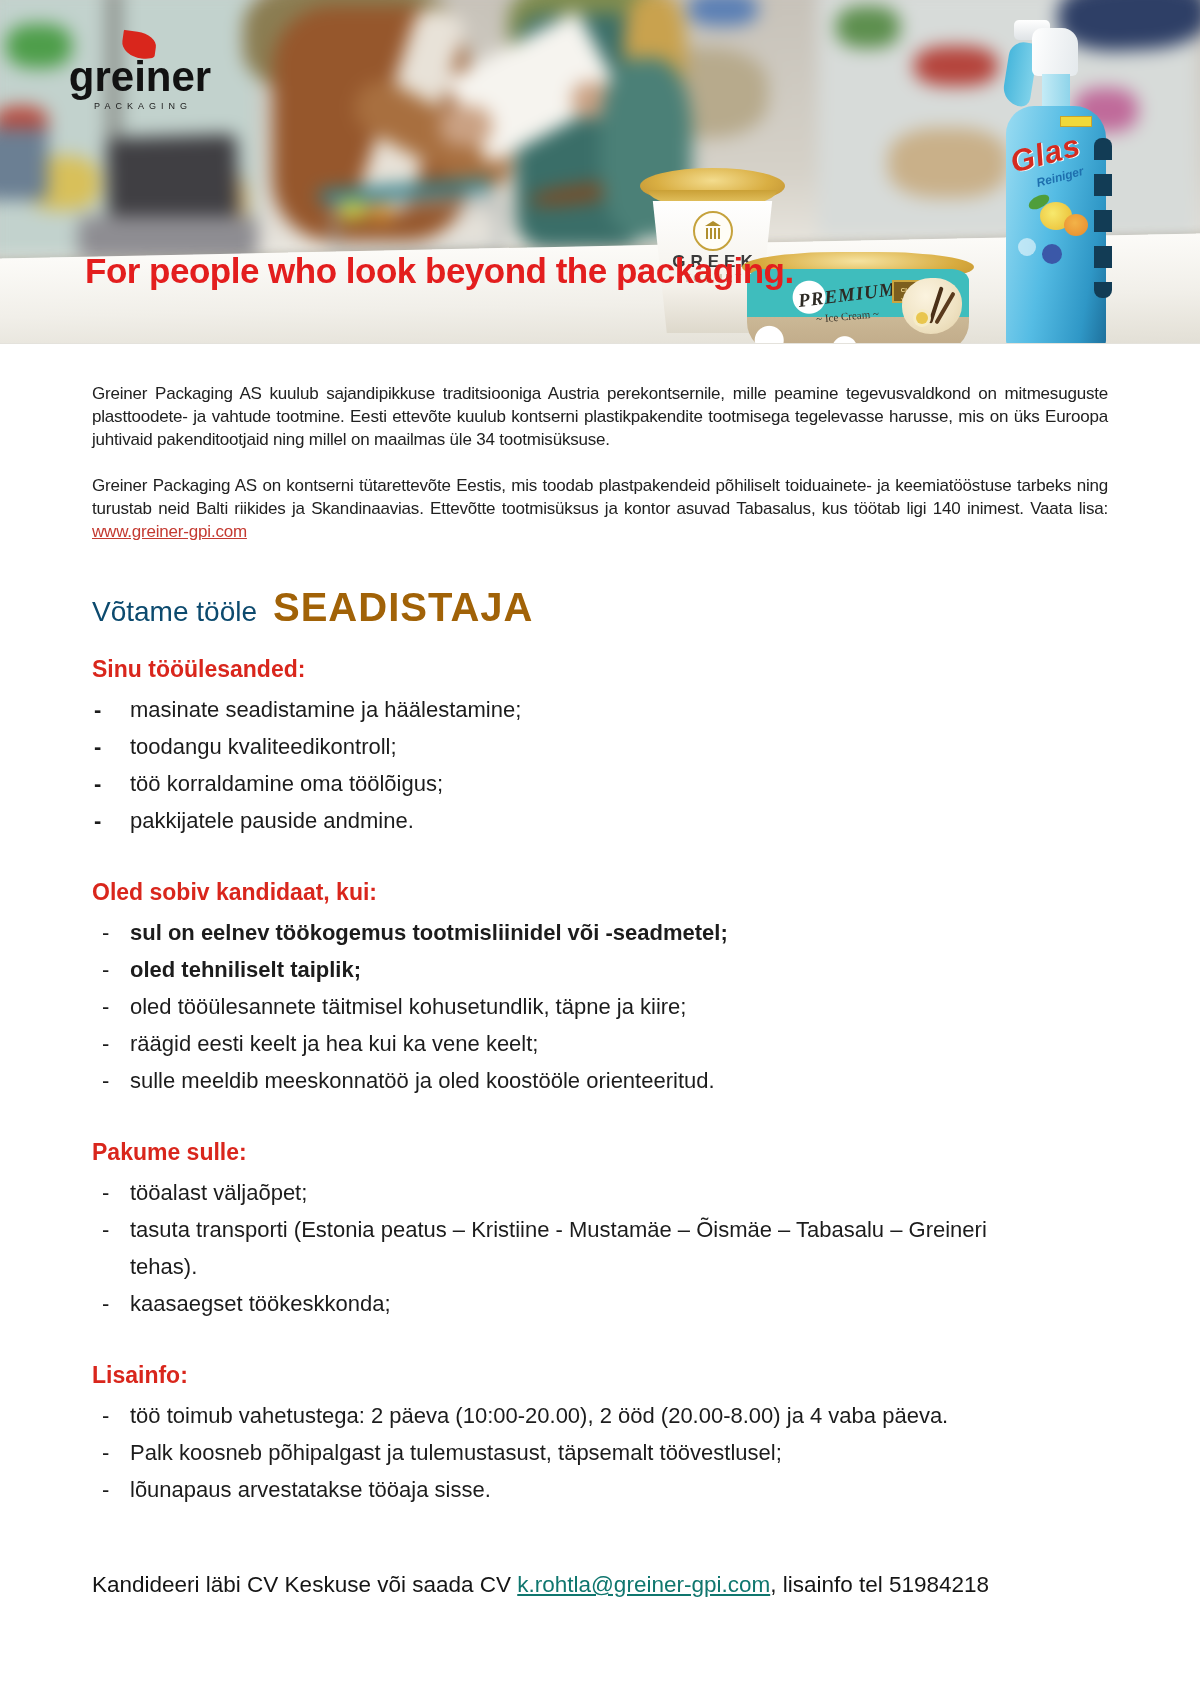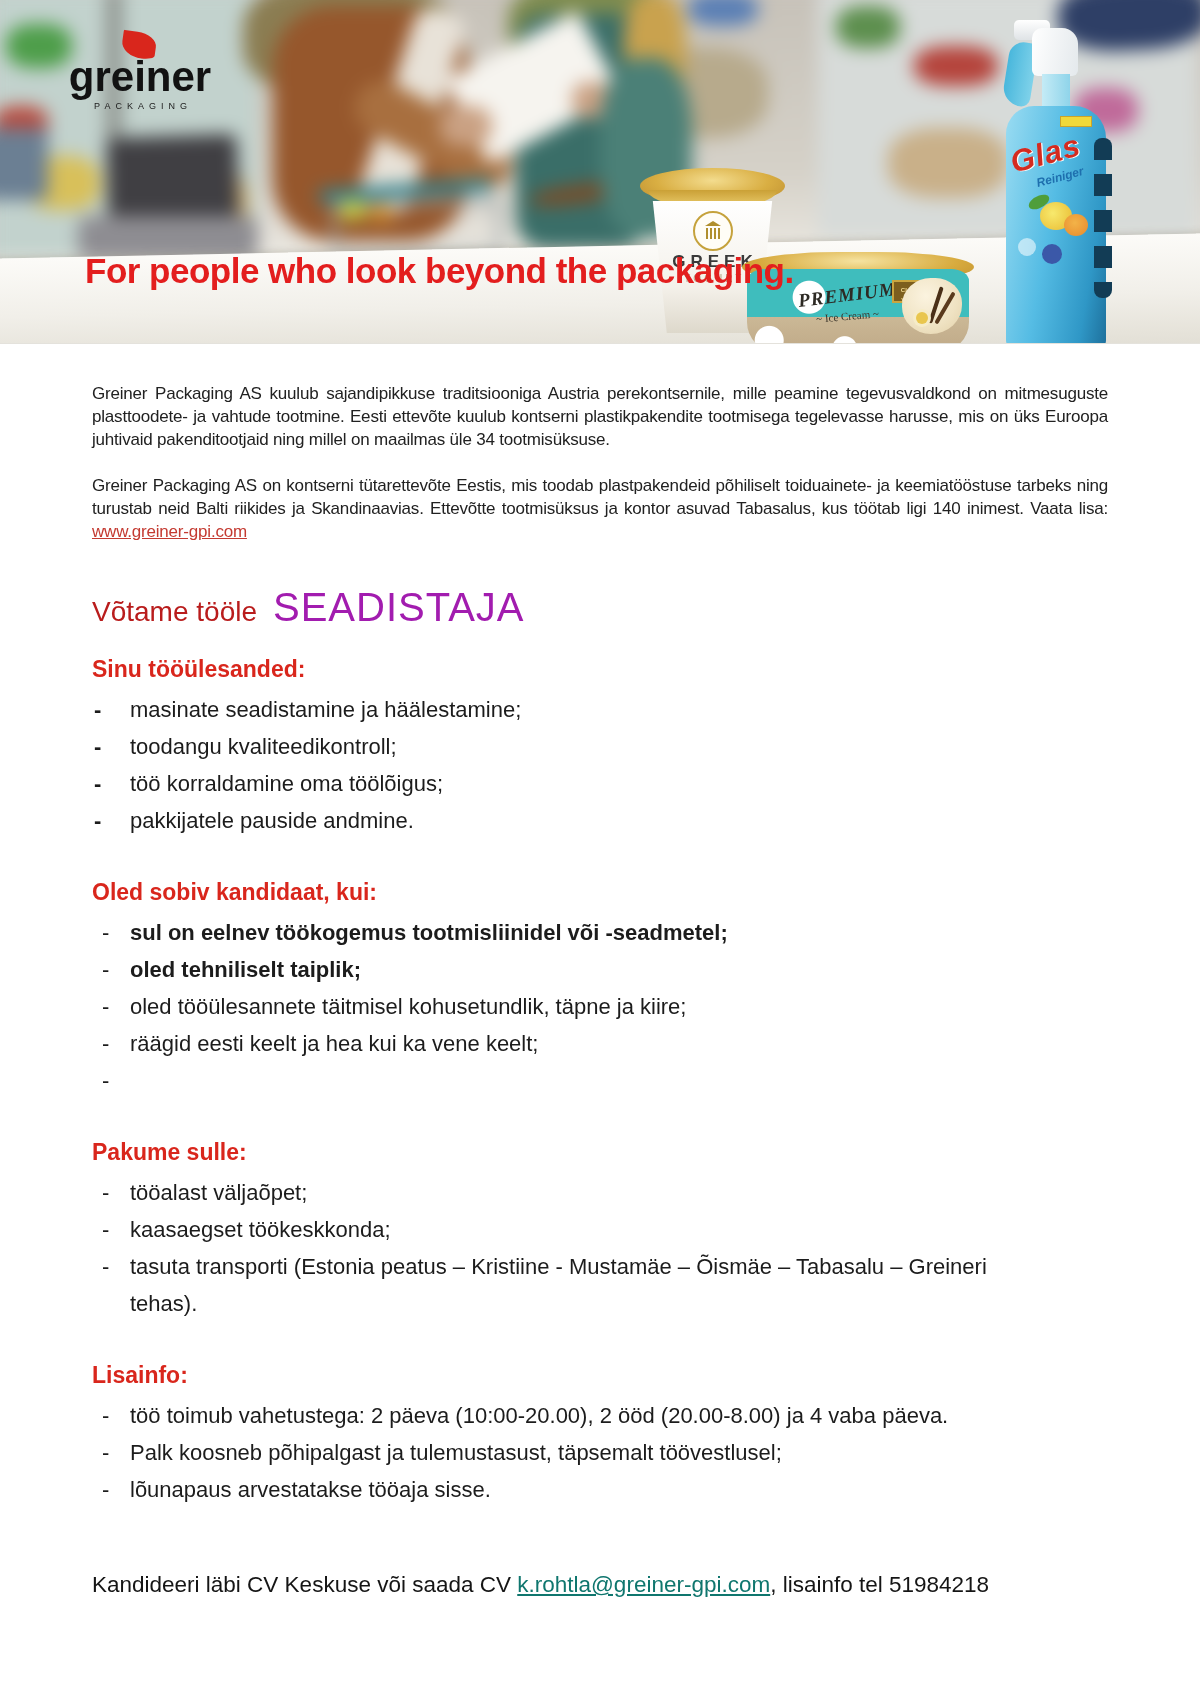--- a/index.html
+++ b/index.html
@@ -130,22 +130,22 @@
 
   
   .content{padding:0 92px;margin-top:36px;}
   .intro{width:1016px;text-align:justify;font-size:17px;line-height:23px;color:#212121;
          letter-spacing:-0.2px;margin:0;}
   .p1{margin-top:38px;}
   .p2{margin-top:23px;}
   .site-link{color:#c43a31;text-decoration:underline;cursor:pointer;}
 
   .job-row{margin-top:42px;display:flex;align-items:baseline;gap:16px;}
-  .job-lead{font-size:28px;color:#b91c1c;}
-  .job-title{font-size:40px;font-weight:normal;color:#a21caf;letter-spacing:1px;}
+  .job-lead{font-size:28px;color:#0c4a6e;}
+  .job-title{font-size:40px;font-weight:bold;color:#a16207;letter-spacing:1px;}
 
   .sec-heading{margin:40px 0 8px 0;font-size:23px;font-weight:bold;color:#d9261c;}
   .sec-heading.first{margin-top:26px;}
   ul.items{list-style:none;margin:0;padding:0;}
   ul.items li{display:flex;font-size:22px;line-height:37px;color:#1c1c1c;}
   .li-dash{flex:0 0 38px;padding-left:10px;box-sizing:border-box;}
   .li-dash::before{content:"-";}
   .dash-bold .li-dash{font-weight:bold;padding-left:2px;}
   ul.items li.bold .li-text{font-weight:bold;}
   .li-text{flex:1;max-width:880px;}
@@ -291,38 +291,39 @@
           <li>
             <span class="li-dash"></span>
             <span class="li-text">oled tööülesannete täitmisel kohusetundlik, täpne ja kiire;</span>
           </li>
           <li>
             <span class="li-dash"></span>
             <span class="li-text">räägid eesti keelt ja hea kui ka vene keelt;</span>
           </li>
           <li>
             <span class="li-dash"></span>
+            <span class="li-text">sulle meeldib meeskonnatöö ja oled koostööle orienteeritud.</span>
           </li>
         </ul>
     </section>
 
     <section>
       <h2 class="sec-heading">Pakume sulle:</h2>
       <ul class="items">
           <li>
             <span class="li-dash"></span>
             <span class="li-text">tööalast väljaõpet;</span>
           </li>
           <li>
             <span class="li-dash"></span>
+            <span class="li-text">tasuta transporti (Estonia peatus – Kristiine - Mustamäe – Õismäe –  Tabasalu – Greineri tehas).</span>
+          </li>
+          <li>
+            <span class="li-dash"></span>
             <span class="li-text">kaasaegset töökeskkonda;</span>
-          </li>
-          <li>
-            <span class="li-dash"></span>
-            <span class="li-text">tasuta transporti (Estonia peatus – Kristiine - Mustamäe – Õismäe –  Tabasalu – Greineri tehas).</span>
           </li>
         </ul>
     </section>
 
     <section>
       <h2 class="sec-heading">Lisainfo:</h2>
       <ul class="items">
           <li>
             <span class="li-dash"></span>
             <span class="li-text">töö toimub vahetustega: 2 päeva (10:00-20.00), 2 ööd (20.00-8.00) ja 4 vaba päeva.</span>

